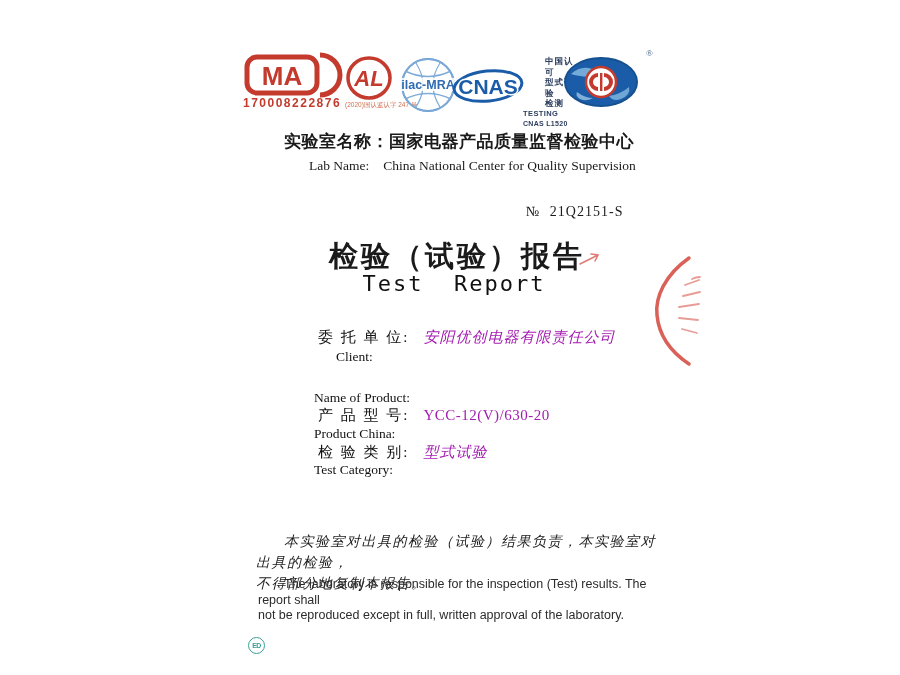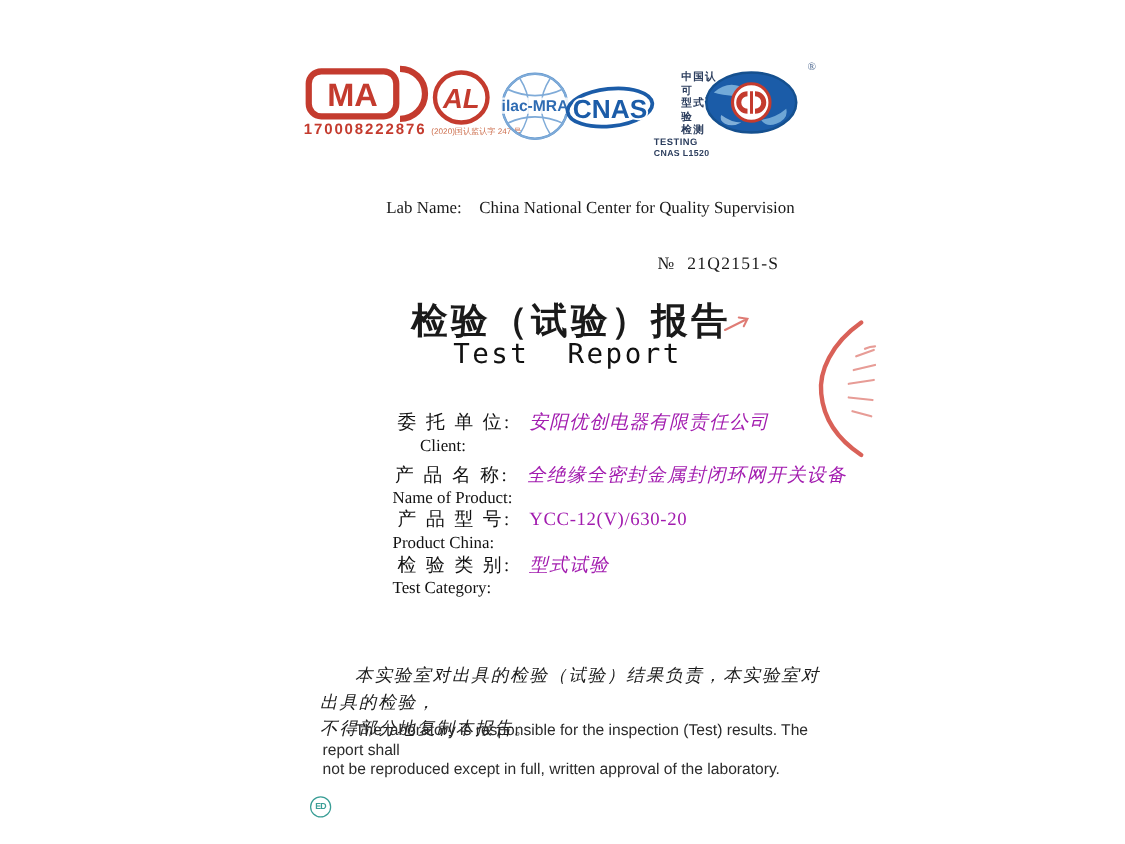--- a/index.html
+++ b/index.html
@@ -100,20 +100,21 @@
     <path d="M46,44 q12,-2 20,-9 q2,8 -8,12 q-8,3 -12,-3 z" fill="#7db3dd" opacity=".85"></path>
     <path d="M14,40 q8,6 16,6 q-7,4 -13,1 q-5,-3 -3,-7 z" fill="#9cc4e4" opacity=".8"></path>
     <ellipse cx="38" cy="30" rx="36" ry="24" fill="none" stroke="#15508f" stroke-width="2"></ellipse>
     <circle cx="38" cy="30" r="15" fill="#ffffff" stroke="#c43b2e" stroke-width="2.5"></circle>
     <path d="M41,21 a9,9 0 0 1 0,18 l0,-4 a5,5 0 0 0 0,-10 z" fill="#c43b2e"></path>
     <path d="M35,21 a9,9 0 0 0 0,18 l0,-4 a5,5 0 0 1 0,-10 z" fill="#c43b2e"></path>
     <rect x="37" y="21" width="2.4" height="18" fill="#c43b2e"></rect>
   </svg>
   <div class="abs reg-mark" style="left:646px; top:48px;">®</div>
 
+  <div class="abs lab-zh" style="left:284px; top:130px;">实验室名称：国家电器产品质量监督检验中心</div>
   <div class="abs lab-en" style="left:309px; top:158px;">
     <span>Lab Name:</span><span class="gap"></span><span>China National Center for Quality Supervision</span>
   </div>
 
   <div class="abs report-no" style="left:526px; top:204px;">
     <span>№</span><span class="num">21Q2151-S</span>
   </div>
 
   <div class="abs title-zh" style="top:237px;">检验（试验）报告</div>
   <div class="abs title-en" style="top:271px;">Test  Report</div>
@@ -128,23 +129,20 @@
       <path d="M40,30 l14,-5 M38,41 l17,-4 M34,52 l20,-3 M34,63 l19,2 M37,74 l15,4"></path>
       <path d="M47,24 q4,-2 8,-2"></path>
     </g>
   </svg>
 
   <div class="abs field-row" style="left:318px; top:328px;">
     <span class="field-label">委 托 单 位:</span><span class="field-value">安阳优创电器有限责任公司</span>
   </div>
   <div class="abs field-en" style="left:336px; top:349px;">Client:</div>
 
-  <div class="abs field-row" style="left:316px; top:371px;">
-    <span class="field-label">产 品 名 称:</span><span class="field-value">全绝缘全密封金属封闭环网开关设备</span>
-  </div>
   <div class="abs field-en" style="left:314px; top:390px;">Name of Product:</div>
 
   <div class="abs field-row" style="left:318px; top:406px;">
     <span class="field-label">产 品 型 号:</span><span class="field-value latin">YCC-12(V)/630-20</span>
   </div>
   <div class="abs field-en" style="left:314px; top:426px;">Product China:</div>
 
   <div class="abs field-row" style="left:318px; top:443px;">
     <span class="field-label">检 验 类 别:</span><span class="field-value">型式试验</span>
   </div>

